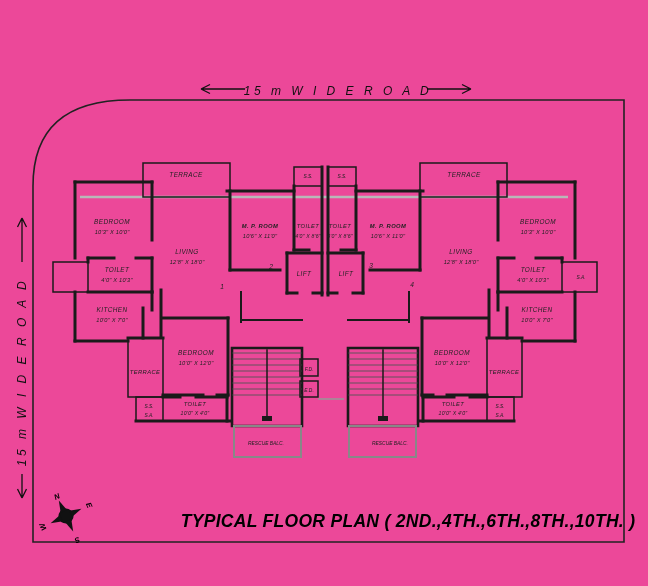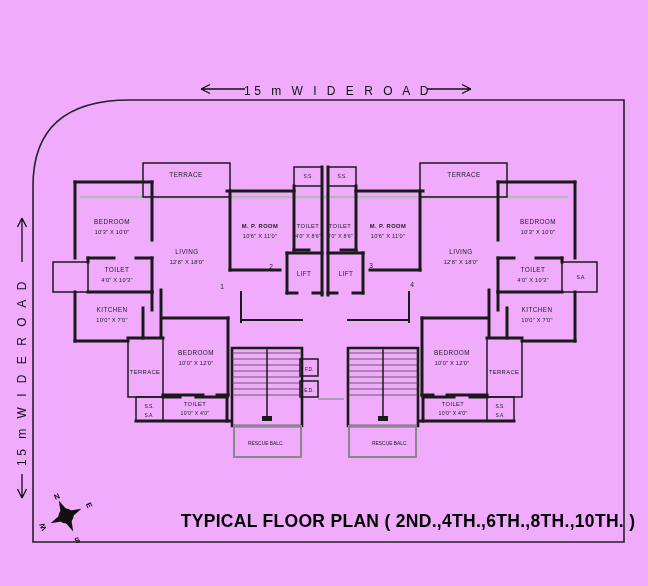--- a/index.html
+++ b/index.html
@@ -1,17 +1,17 @@
 <!DOCTYPE html>
 <html><head>
 <meta charset="utf-8">
 <style>
   html,body{margin:0;padding:0;background:#ffffff;}
-  #stage{position:relative;width:648px;height:586px;background:#f0abfc;overflow:hidden;
-         font-family:"Liberation Sans", sans-serif;}
+  #stage{position:relative;width:648px;height:586px;background:#ec4899;overflow:hidden;
+         font-family:"Liberation Sans", sans-serif;font-style:italic;}
   svg{position:absolute;left:0;top:0;}
   svg text{fill:#222;}
   .room-name{font-size:6.4px;letter-spacing:.4px;}
   .room-dim{font-size:5.7px;letter-spacing:.2px;}
   .tiny{font-size:4.9px;}
   .flatnum{font-size:6.6px;}
   .roadtext{font-size:12px;letter-spacing:3.5px;fill:#111;}
   .title{font-size:17.5px;font-weight:600;fill:#000;letter-spacing:.3px;}
   .compassletter{font-size:7.5px;font-weight:700;fill:#000;}
 </style>

